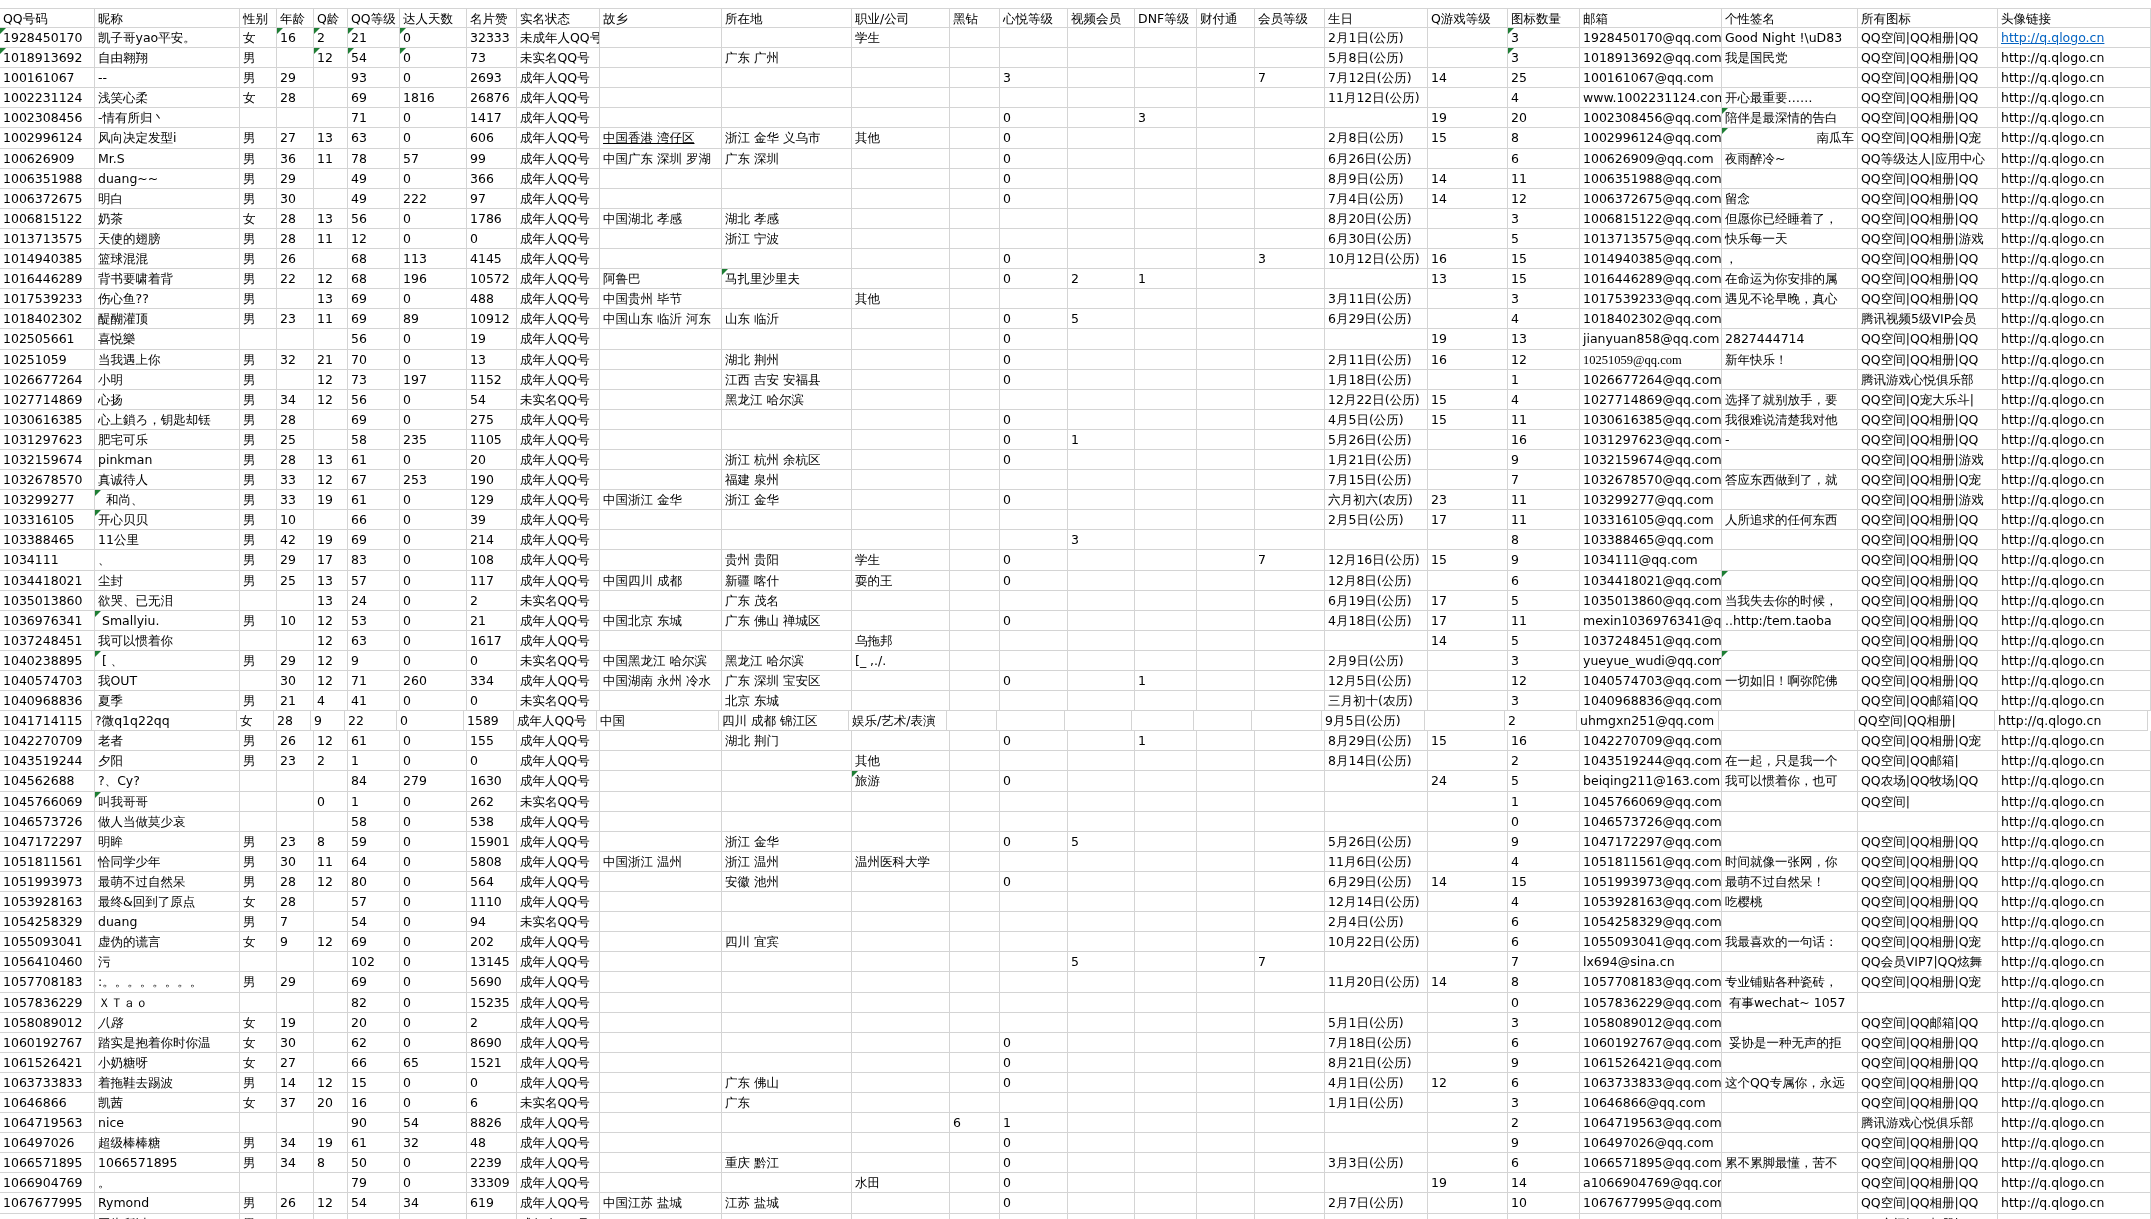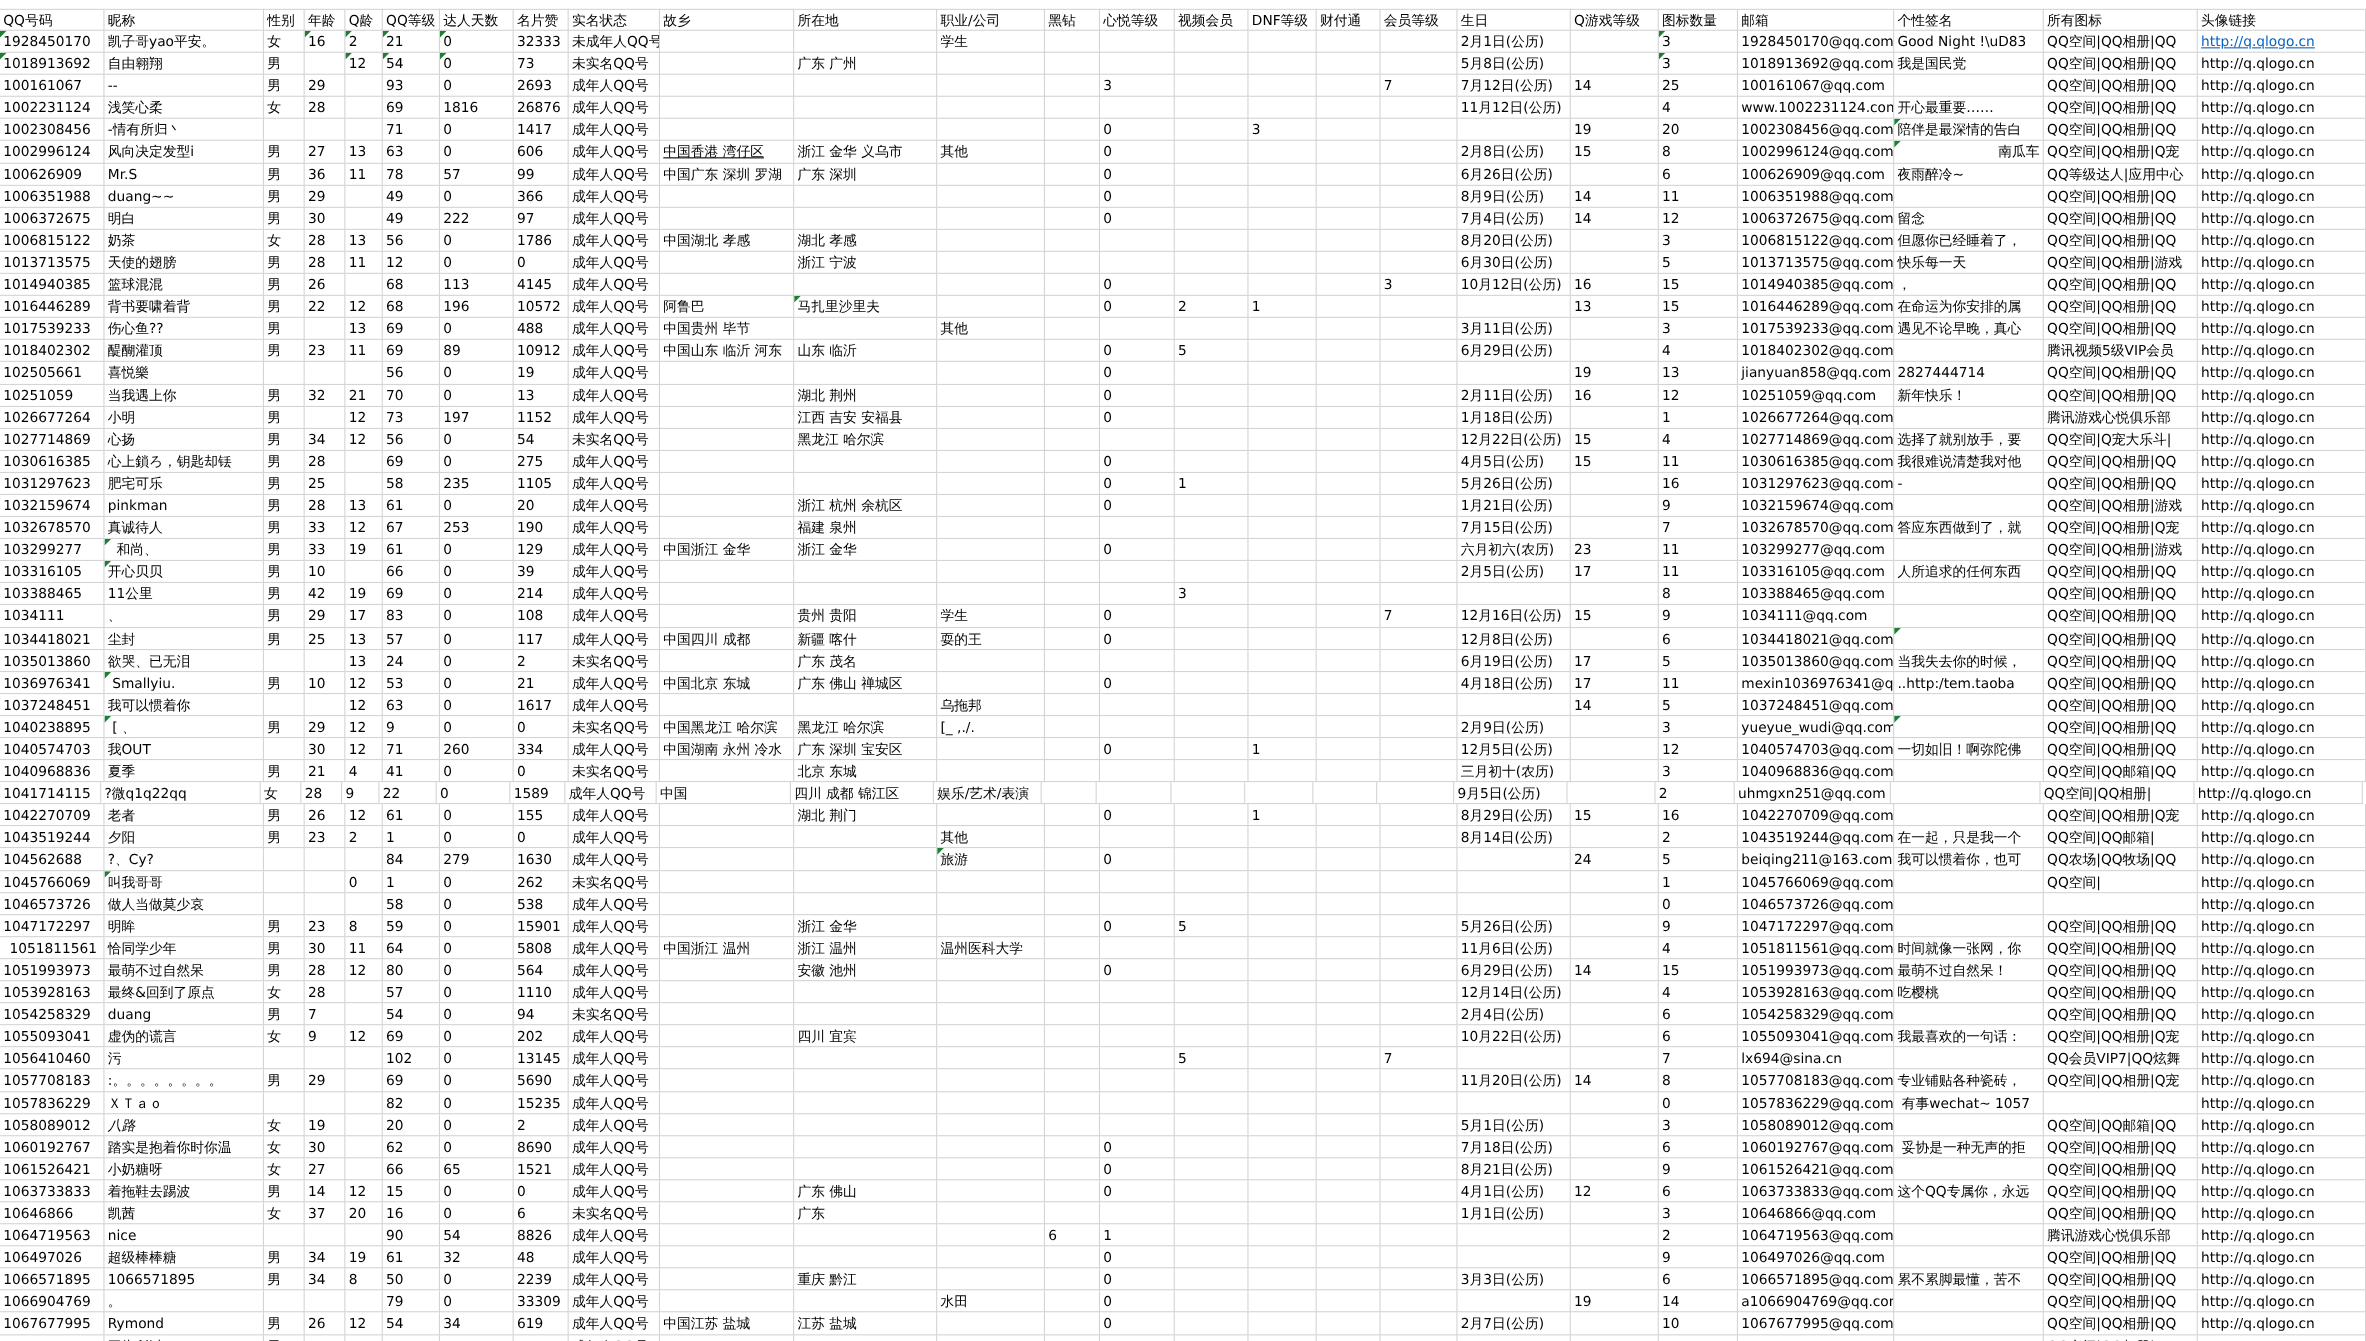--- a/index.html
+++ b/index.html
@@ -518,21 +518,21 @@
         <div class="cell" style="width: 98px;"></div>
         <div class="cell" style="width: 50px;"></div>
         <div class="cell" style="width: 68px;">0</div>
         <div class="cell" style="width: 67px;"></div>
         <div class="cell" style="width: 62px;"></div>
         <div class="cell" style="width: 58px;"></div>
         <div class="cell" style="width: 70px;"></div>
         <div class="cell" style="width: 103px;">2月11日(公历)</div>
         <div class="cell" style="width: 80px;">16</div>
         <div class="cell" style="width: 72px;">12</div>
-        <div class="cell" style="width: 142px;">10251059@qq.com</div>
+        <div class="cell" style="width: 142px; font-family: Liberation Serif, serif;">10251059@qq.com</div>
         <div class="cell" style="width: 136px;">新年快乐！</div>
         <div class="cell" style="width: 140px;">QQ空间|QQ相册|QQ</div>
         <div class="cell" style="width: 153px;">http://q.qlogo.cn</div>
       </div>
       <div class="row">
         <div class="cell" style="width: 95px;">1026677264</div>
         <div class="cell" style="width: 145px;">小明</div>
         <div class="cell" style="width: 37px;">男</div>
         <div class="cell" style="width: 37px;"></div>
         <div class="cell" style="width: 34px;">12</div>
@@ -1172,21 +1172,21 @@
         <div class="cell" style="width: 70px;"></div>
         <div class="cell" style="width: 103px;">5月26日(公历)</div>
         <div class="cell" style="width: 80px;"></div>
         <div class="cell" style="width: 72px;">9</div>
         <div class="cell" style="width: 142px;">1047172297@qq.com</div>
         <div class="cell" style="width: 136px;"></div>
         <div class="cell" style="width: 140px;">QQ空间|QQ相册|QQ</div>
         <div class="cell" style="width: 153px;">http://q.qlogo.cn</div>
       </div>
       <div class="row">
-        <div class="cell" style="width: 95px; text-align: center;">1051811561</div>
+        <div class="cell" style="width: 95px;">1051811561</div>
         <div class="cell" style="width: 145px;">恰同学少年</div>
         <div class="cell" style="width: 37px;">男</div>
         <div class="cell" style="width: 37px;">30</div>
         <div class="cell" style="width: 34px;">11</div>
         <div class="cell" style="width: 52px;">64</div>
         <div class="cell" style="width: 67px;">0</div>
         <div class="cell" style="width: 50px;">5808</div>
         <div class="cell" style="width: 83px;">成年人QQ号</div>
         <div class="cell" style="width: 122px;">中国浙江 温州</div>
         <div class="cell" style="width: 130px;">浙江 温州</div>

